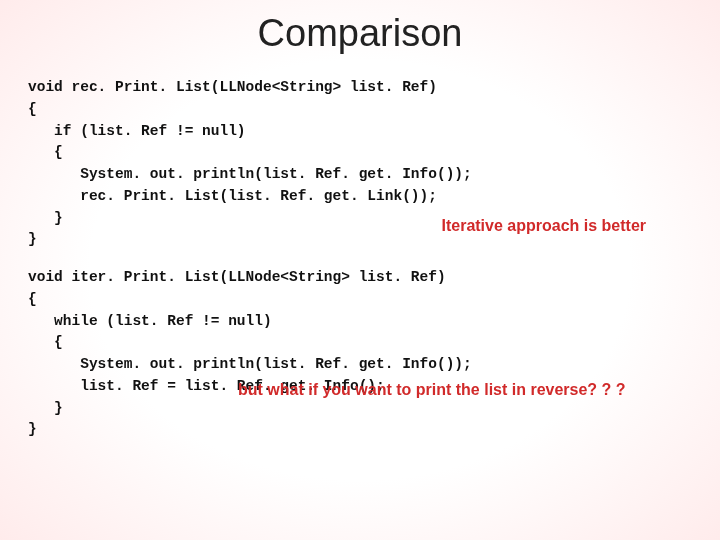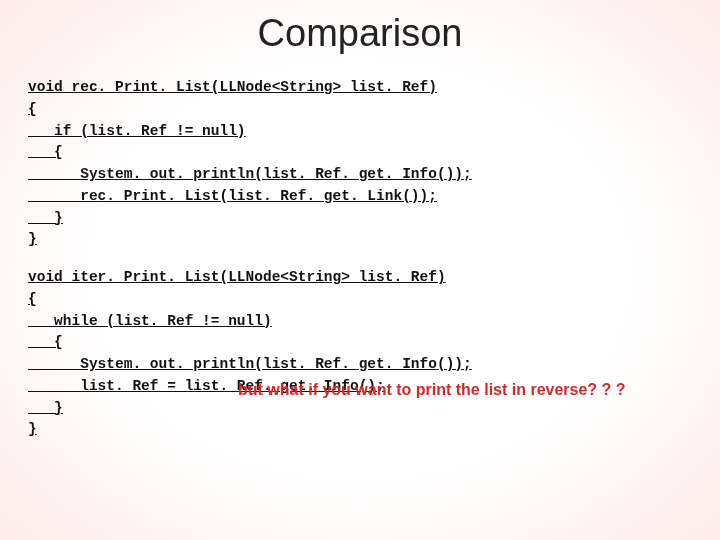--- a/index.html
+++ b/index.html
@@ -24,21 +24,20 @@
     font-weight: 400;
     margin-bottom: 22px;
   }
   .code-block {
     font-family: "Courier New", Courier, monospace;
     font-weight: bold;
     font-size: 14.5px;
     line-height: 1.5;
     white-space: pre;
     color: #111;
-    text-decoration: underline;
   }
   .code-area {
     position: relative;
   }
   .callout-red {
     color: #d12a2a;
     font-weight: bold;
     font-family: Arial, Helvetica, sans-serif;
     font-size: 16px;
   }
@@ -71,20 +70,21 @@
   <div class="code-area">
     <div class="code-block"><span>void rec. Print. List(LLNode&lt;String&gt; list. Ref)</span>
 <span>{</span>
 <span>   if (list. Ref != null)</span>
 <span>   {</span>
 <span>      System. out. println(list. Ref. get. Info());</span>
 <span>      rec. Print. List(list. Ref. get. Link());</span>
 <span>   }</span>
 <span>}</span></div>
 
+    <div class="callout-red callout1">Iterative approach is better</div>
 
     <div class="gap"></div>
 
     <div class="code-block"><span>void iter. Print. List(LLNode&lt;String&gt; list. Ref)</span>
 <span>{</span>
 <span>   while (list. Ref != null)</span>
 <span>   {</span>
 <span>      System. out. println(list. Ref. get. Info());</span>
 <span>      list. Ref = list. Ref. get. Info();</span>
 <span>   }</span>

